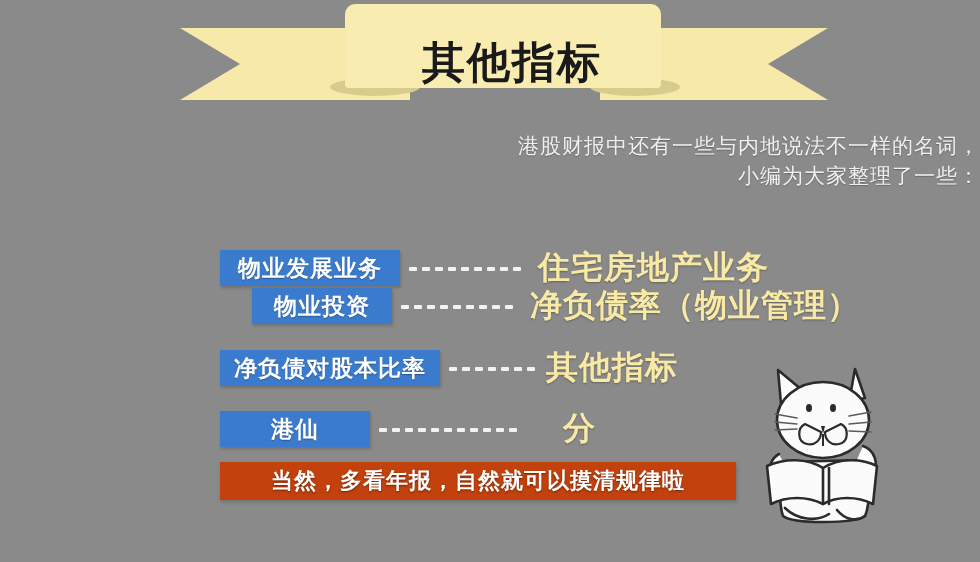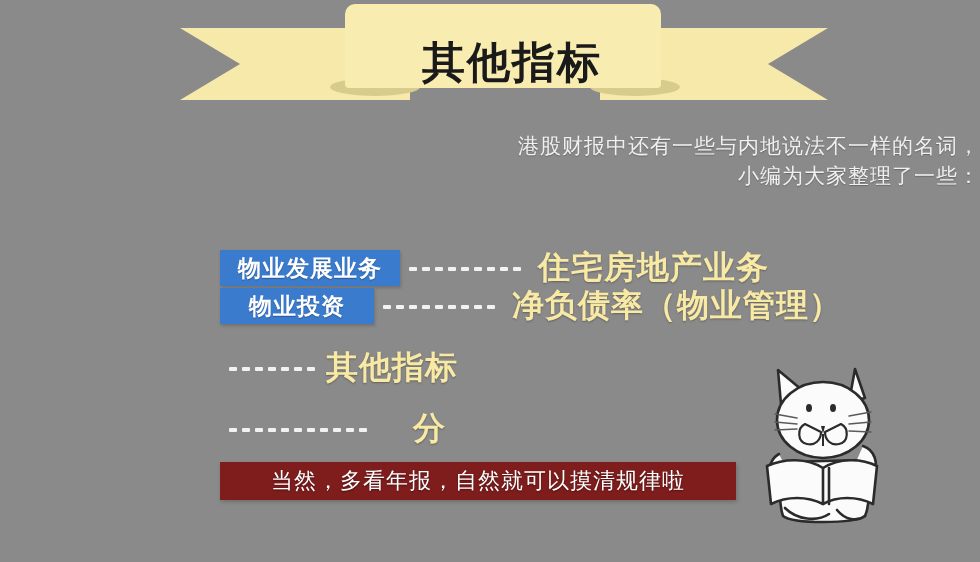--- a/index.html
+++ b/index.html
@@ -118,21 +118,21 @@
     letter-spacing: 1px;
     height: 36px;
     display: flex;
     align-items: center;
     justify-content: center;
     box-sizing: border-box;
     text-shadow: 0 1px 1px rgba(0,0,0,0.3);
     box-shadow: 1px 2px 3px rgba(0,0,0,0.18);
   }
   .row-1 .blue-box { width: 180px; }
-  .row-2 .blue-box { width: 154px; }
+  .row-2 .blue-box { width: 140px; margin-left: 32px; }
   .row-3 .blue-box { width: 220px; }
   .row-4 .blue-box { width: 150px; }
 
   .dashes {
     display: flex;
     align-items: center;
     height: 36px;
     gap: 5px;
     margin: 0 9px;
     padding-top: 2px;
@@ -159,27 +159,27 @@
   }
   .row-4 .yellow-text { margin-left: 25px; }
 
   
   .footer-bar {
     position: absolute;
     left: 220px;
     top: 462px;
     width: 516px;
     height: 38px;
-    background: #7f1d1d;
+    background: #c2410c;
     display: flex;
     align-items: center;
     justify-content: center;
     color: #ffffff;
     font-size: 22px;
-    font-weight: normal;
+    font-weight: bold;
     letter-spacing: 1px;
     box-sizing: border-box;
     text-shadow: 0 1px 2px rgba(0,0,0,0.45);
     box-shadow: 1px 2px 4px rgba(0,0,0,0.2);
   }
 
   
   .cat {
     position: absolute;
     left: 745px;
@@ -234,33 +234,35 @@
       <span class="dash"></span>
       <span class="dash"></span>
       <span class="dash"></span>
       <span class="dash"></span>
       <span class="dash"></span>
     </div>
     <div class="yellow-text">净负债率（物业管理）</div>
   </div>
 
   <div class="row row-3">
+    <div class="blue-box">净负债对股本比率</div>
     <div class="dashes">
       <span class="dash"></span>
       <span class="dash"></span>
       <span class="dash"></span>
       <span class="dash"></span>
       <span class="dash"></span>
       <span class="dash"></span>
       <span class="dash"></span>
     </div>
     <div class="yellow-text">其他指标</div>
   </div>
 
   <div class="row row-4">
+    <div class="blue-box">港仙</div>
     <div class="dashes">
       <span class="dash"></span>
       <span class="dash"></span>
       <span class="dash"></span>
       <span class="dash"></span>
       <span class="dash"></span>
       <span class="dash"></span>
       <span class="dash"></span>
       <span class="dash"></span>
       <span class="dash"></span>

